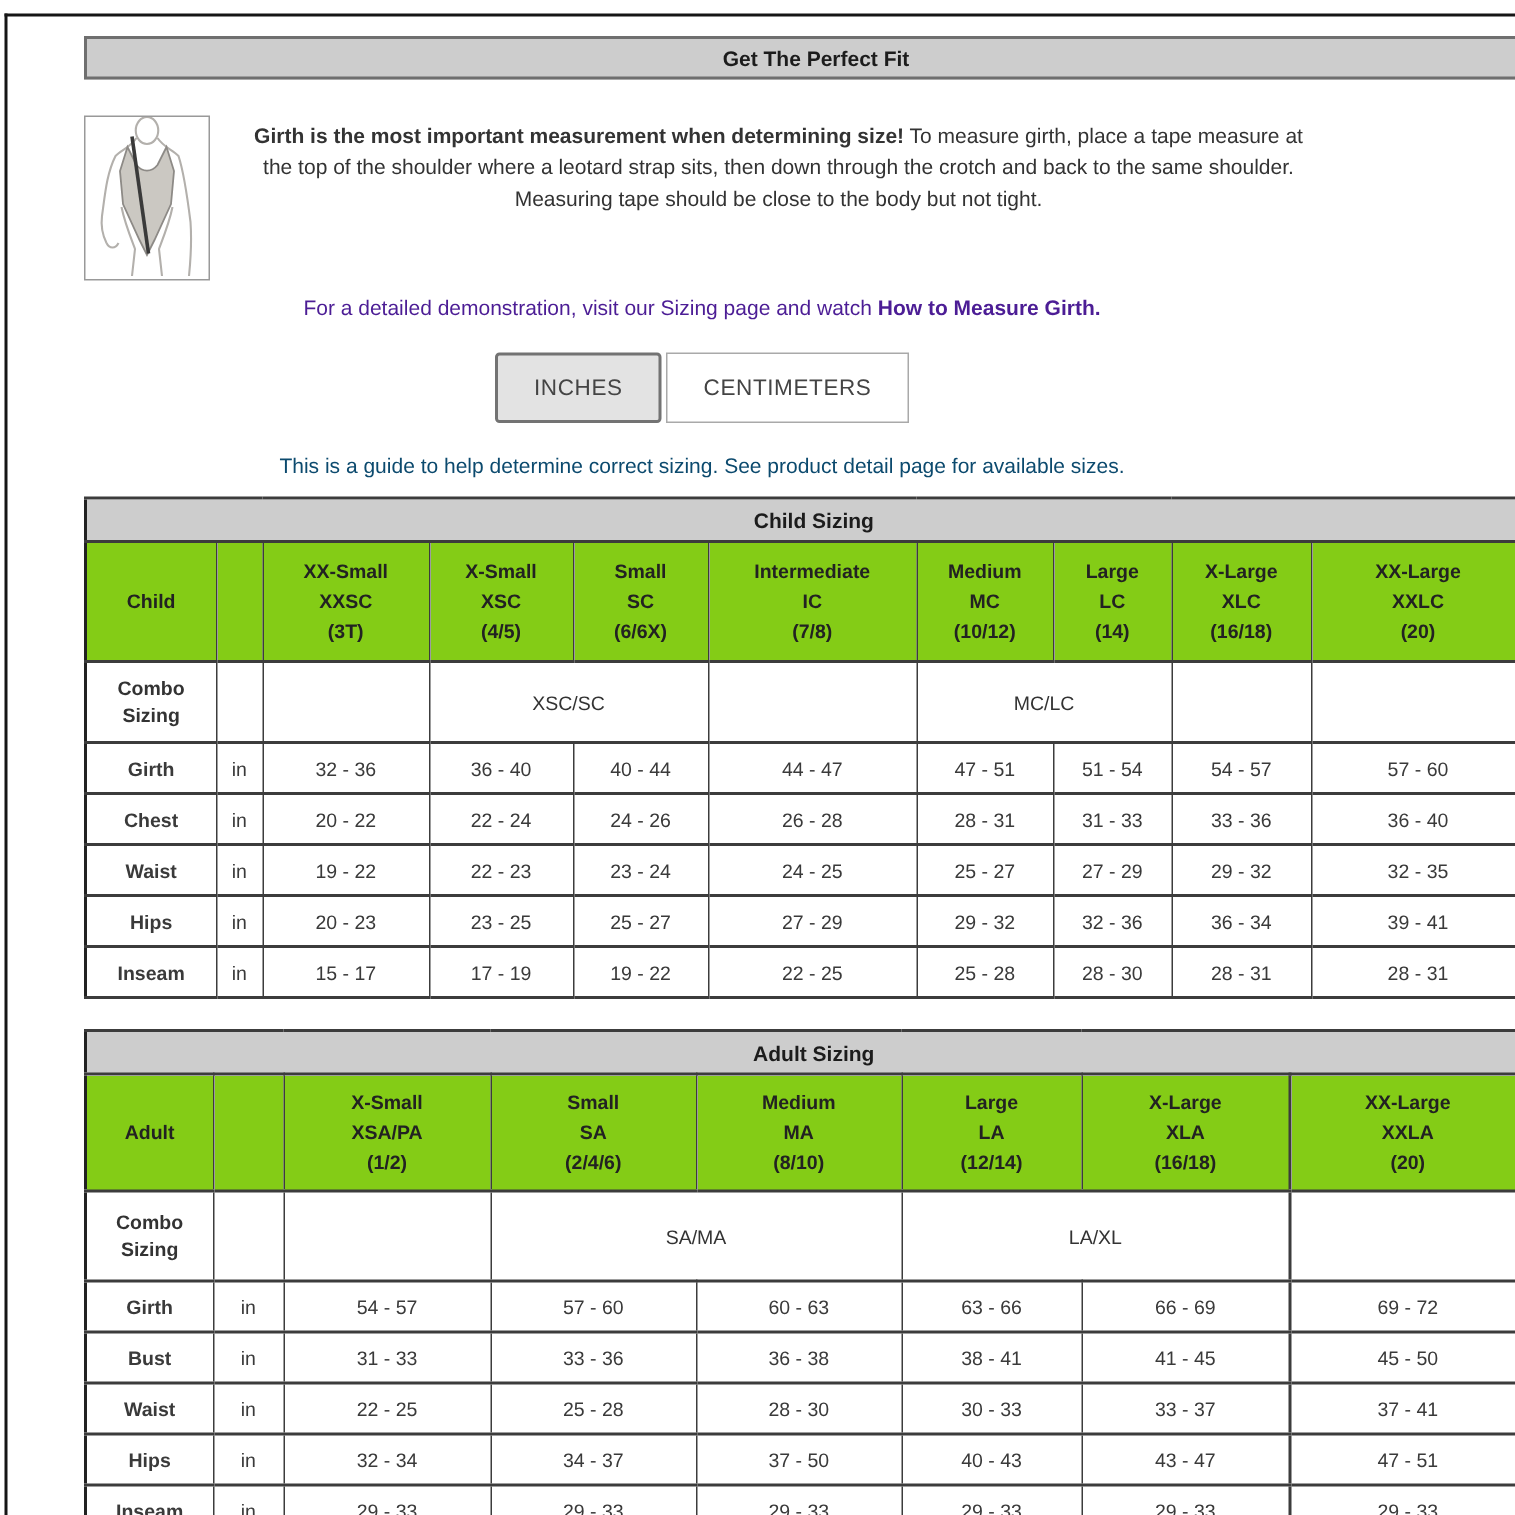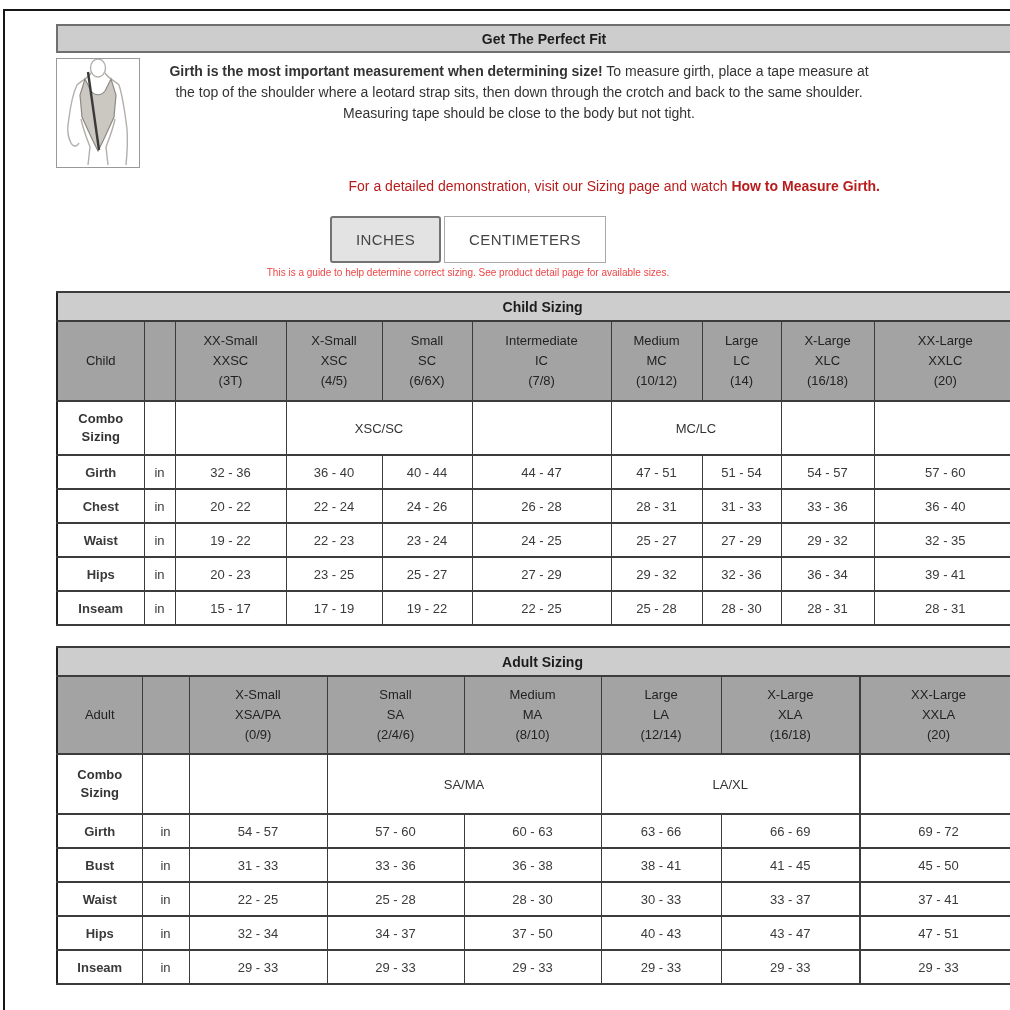--- a/index.html
+++ b/index.html
@@ -13,49 +13,49 @@
     border-top:2px solid #161616; border-left:2px solid #161616;
   }
   .content { position:absolute; left:56px; top:24px; width:824px; }
 
   .title-bar {
     width:976px; height:29px; background:#cdcdcd; border:2px solid #6f6f6f;
     display:flex; align-items:center; justify-content:center;
     font-weight:bold; font-size:14px; color:#1c1c1c;
   }
 
-  .intro-row { display:flex; margin-top:5px; gap:18px; }
+  .intro-row { display:flex; margin-top:24px; gap:18px; }
   .figure-box { width:84px; height:110px; border:1px solid #999; flex:none; background:#fff; }
   .intro-text { flex:1; text-align:center; font-size:14px; line-height:21px; color:#333; padding-top:3px; }
 
-  .demo { text-align:right; font-size:14px; color:#b91c1c; margin-top:10px; }
+  .demo { text-align:center; font-size:14px; color:#4c1d95; margin-top:10px; }
 
   .unit-buttons { display:flex; justify-content:center; align-items:stretch; margin-top:22px; gap:3px; }
   .btn {
     font-family:"Liberation Sans", sans-serif; font-size:15px; color:#444;
     letter-spacing:0.4px; padding:13px 24px; background:#fff;
     border:1px solid #a9a9a9; cursor:pointer;
   }
   .btn.selected { background:#e3e3e3; border:2px solid #737373; border-radius:3px; }
 
-  .note { text-align:center; font-size:10px; color:#ef4444; margin-top:4px; }
+  .note { text-align:center; font-size:14px; color:#0c4a6e; margin-top:20px; }
 
   table.size-table {
     border-collapse:collapse; width:960px; table-layout:fixed;
     border:2px solid #222; margin-top:13px;
   }
   table.size-table.adult { margin-top:20px; }
   .size-table th, .size-table td {
     border:1px solid #3c3c3c; border-top-width:2px; border-bottom-width:2px;
     text-align:center; vertical-align:middle; overflow:hidden;
   }
   .size-table .tbar-cell {
     background:#cdcdcd; height:29px; font-size:14px; color:#1c1c1c; font-weight:bold;padding-left:11px;
   }
-  .col-head th { height:80px; font-size:13px; font-weight:normal; color:#222; line-height:20px; background:#a3a3a3; }
+  .col-head th { height:80px; font-size:13px; font-weight:bold; color:#222; line-height:20px; background:#84cc16; }
   .adult .col-head th { height:78px; }
   .combo td { height:54px; font-size:13px; color:#333; }
   .adult .combo td { height:60px; }
   .combo .rowlabel { padding:0 14px; line-height:18px; }
   .data-row td { height:34px; font-size:13px; color:#3a3a3a; }
   .rowlabel { font-weight:bold; color:#1e1e1e; }
   .unitcell { color:#555; font-size:12px; }
   .adult .thick-left { border-left-width:2px; }
 </style>
 </head>
@@ -246,21 +246,21 @@
     <thead>
       <tr>
         <th class="tbar-cell" colspan="8">Adult Sizing</th>
       </tr>
       <tr class="col-head">
         <th class="rowlabel">Adult</th>
         <th></th>
         <th>
           <div>X-Small</div>
           <div>XSA/PA</div>
-          <div>(0/9)</div>
+          <div>(1/2)</div>
         </th>
         <th>
           <div>Small</div>
           <div>SA</div>
           <div>(2/4/6)</div>
         </th>
         <th>
           <div>Medium</div>
           <div>MA</div>
           <div>(8/10)</div>

